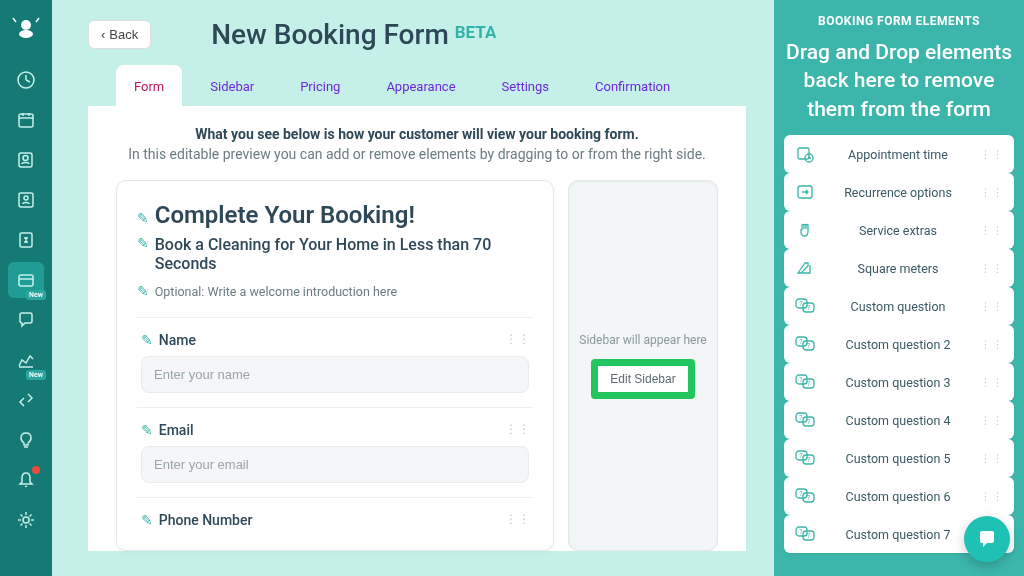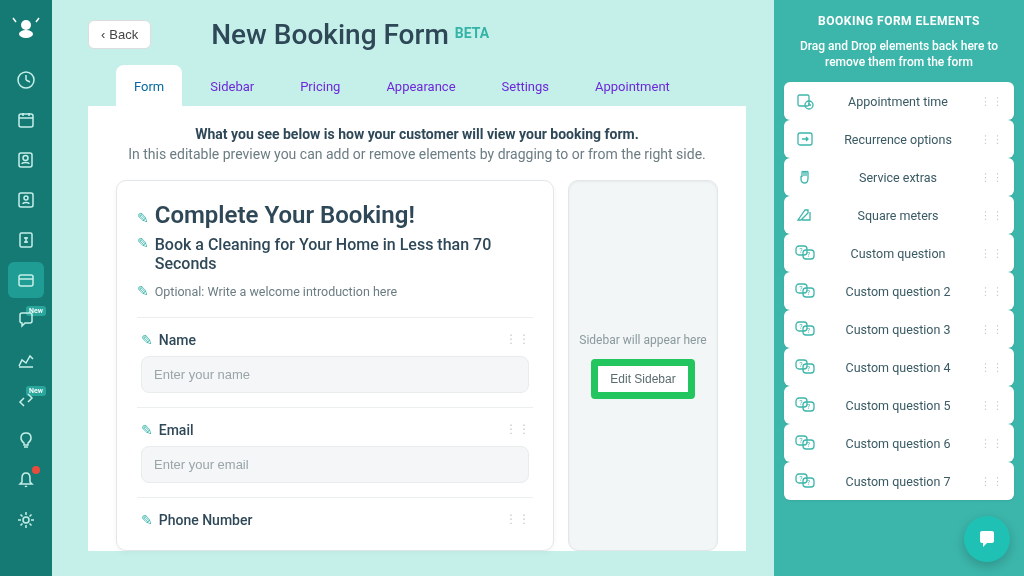--- a/index.html
+++ b/index.html
@@ -33,21 +33,21 @@
     display:flex; align-items:center; justify-content:center;
     border-radius: 6px;
     color: #c5f0e9;
     position: relative;
     cursor: pointer;
   }
   .nav-item.active { background:#1f9d95; }
   .nav-item svg { stroke: #c5f0e9; fill:none; stroke-width:1.5; }
   .badge-new {
     position:absolute;
-    top:44px; right:-2px;
+    top:28px; right:-2px;
     background:#2aa79d;
     color:#fff;
     font-size:7px;
     padding:1px 3px;
     border-radius:3px;
     font-weight:600;
   }
   .badge-dot {
     position:absolute;
     top:4px; right:4px;
@@ -66,35 +66,35 @@
     background:#fff;
     border:1px solid #ddd;
     border-radius:6px;
     padding:6px 12px;
     font-size:13px;
     color:#444;
     cursor:pointer;
     display:flex; align-items:center; gap:4px;
   }
   .page-title { font-size:28px; font-weight:500; color:#2f4858;margin-left:40px; }
-  .beta-tag { color:#34b3a7; font-size:14px; font-weight:700; vertical-align: super; margin-left:2px;}
+  .beta-tag { color:#34b3a7; font-size:17px; font-weight:700; vertical-align: super; margin-left:2px;}
   .tabs-bar {
     display:flex;
     padding: 0 28px;
     gap:10px;
     background:#c5f0e9;
   }
   .tab {
     padding:14px 18px 12px;
     font-size:13px;
     color:#6d28d9;
     cursor:pointer;
     position:relative;
   }
-  .tab.active { background:#fff; color:#0369a1; border-radius:8px 8px 0 0;}
+  .tab.active { background:#fff; color:#be185d; border-radius:8px 8px 0 0;}
   .card-body {
     background:#fff;
     padding: 20px 28px 0;
   }
   .intro-title { text-align:center; font-size:14px; font-weight:700; color:#2f4858; margin-bottom:4px;}
   .intro-sub { text-align:center; font-size:14px; color:#6b7c82; margin-bottom:18px;}
   .preview-row { display:flex; gap:14px; }
   .form-panel {
     flex:1;
     background:#fff;
@@ -152,21 +152,21 @@
   }
   
   .elements-panel {
     width:250px;
     background:#3cb6ab;
     color:#fff;
     padding:14px 10px;
     overflow-y:auto;
   }
   .ep-title { text-align:center; font-size:12px; font-weight:700; letter-spacing:0.5px; margin-bottom:10px; }
-  .ep-sub { text-align:center; font-size:12px; font-weight:500; line-height:1.35; margin-bottom:12px; }
+  .ep-sub { text-align:center; font-size:21px; font-weight:500; line-height:1.35; margin-bottom:12px; }
   .elem-card {
     background:#fff;
     border-radius:6px;
     padding:8px 10px;
     display:flex; align-items:center;
     gap:8px;
     color:#3a5a64;
     font-size:12.5px;
     cursor:grab;
     box-shadow:0 1px 2px rgba(0,0,0,0.08);
@@ -282,21 +282,21 @@
       <span class="beta-tag">BETA</span>
     </div>
   </div>
 
   <div class="tabs-bar">
     <div class="tab active">Form</div>
     <div class="tab">Sidebar</div>
     <div class="tab">Pricing</div>
     <div class="tab">Appearance</div>
     <div class="tab">Settings</div>
-    <div class="tab">Appointment</div>
+    <div class="tab">Confirmation</div>
   </div>
 
   <div class="card-body">
     <div class="intro-title">What you see below is how your customer will view your booking form.</div>
     <div class="intro-sub">In this editable preview you can add or remove elements by dragging to or from the right side.</div>
 
     <div class="preview-row">
       <div class="form-panel">
         <div class="h1-line">
             <span class="pencil">✎</span>

